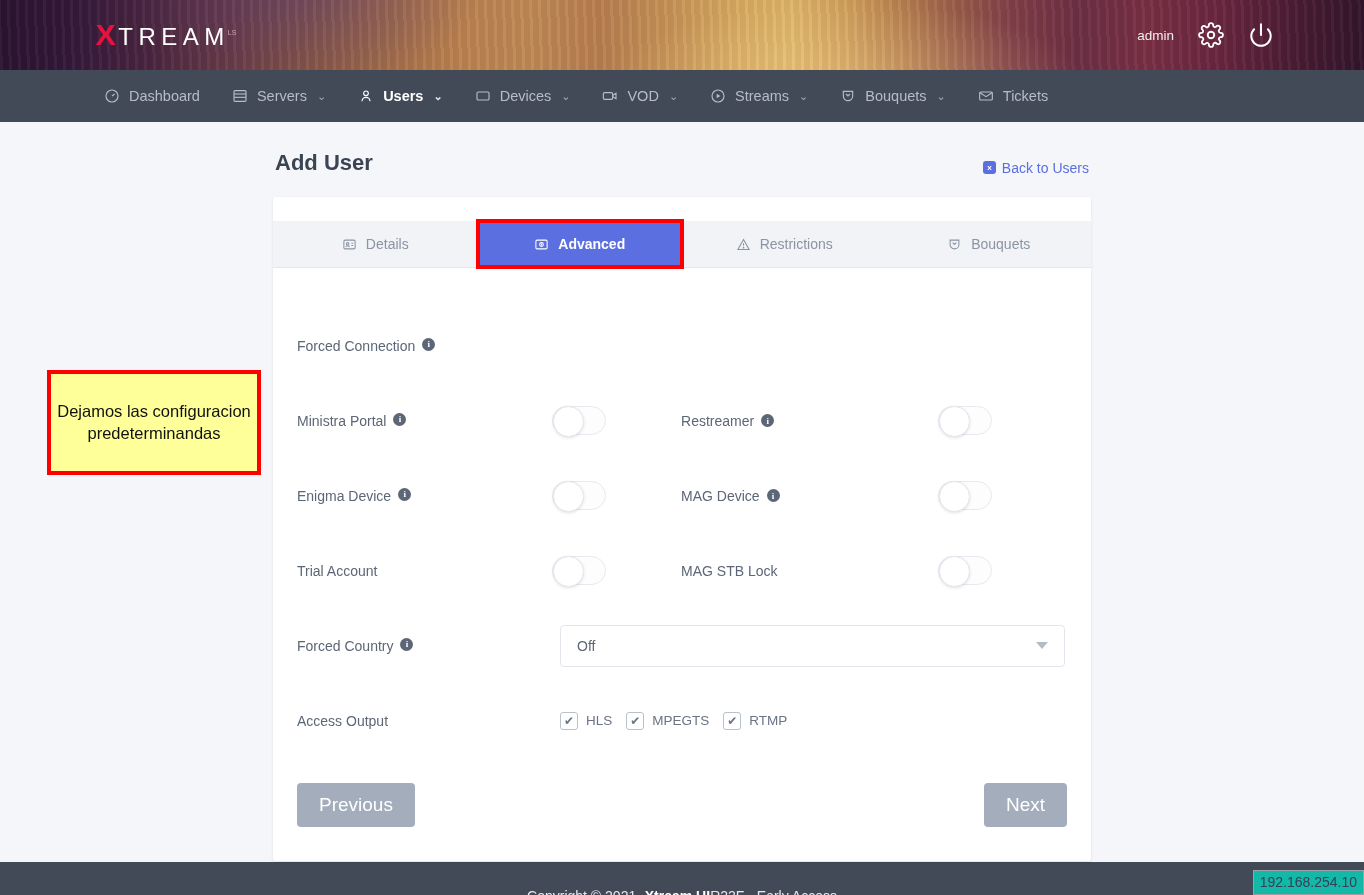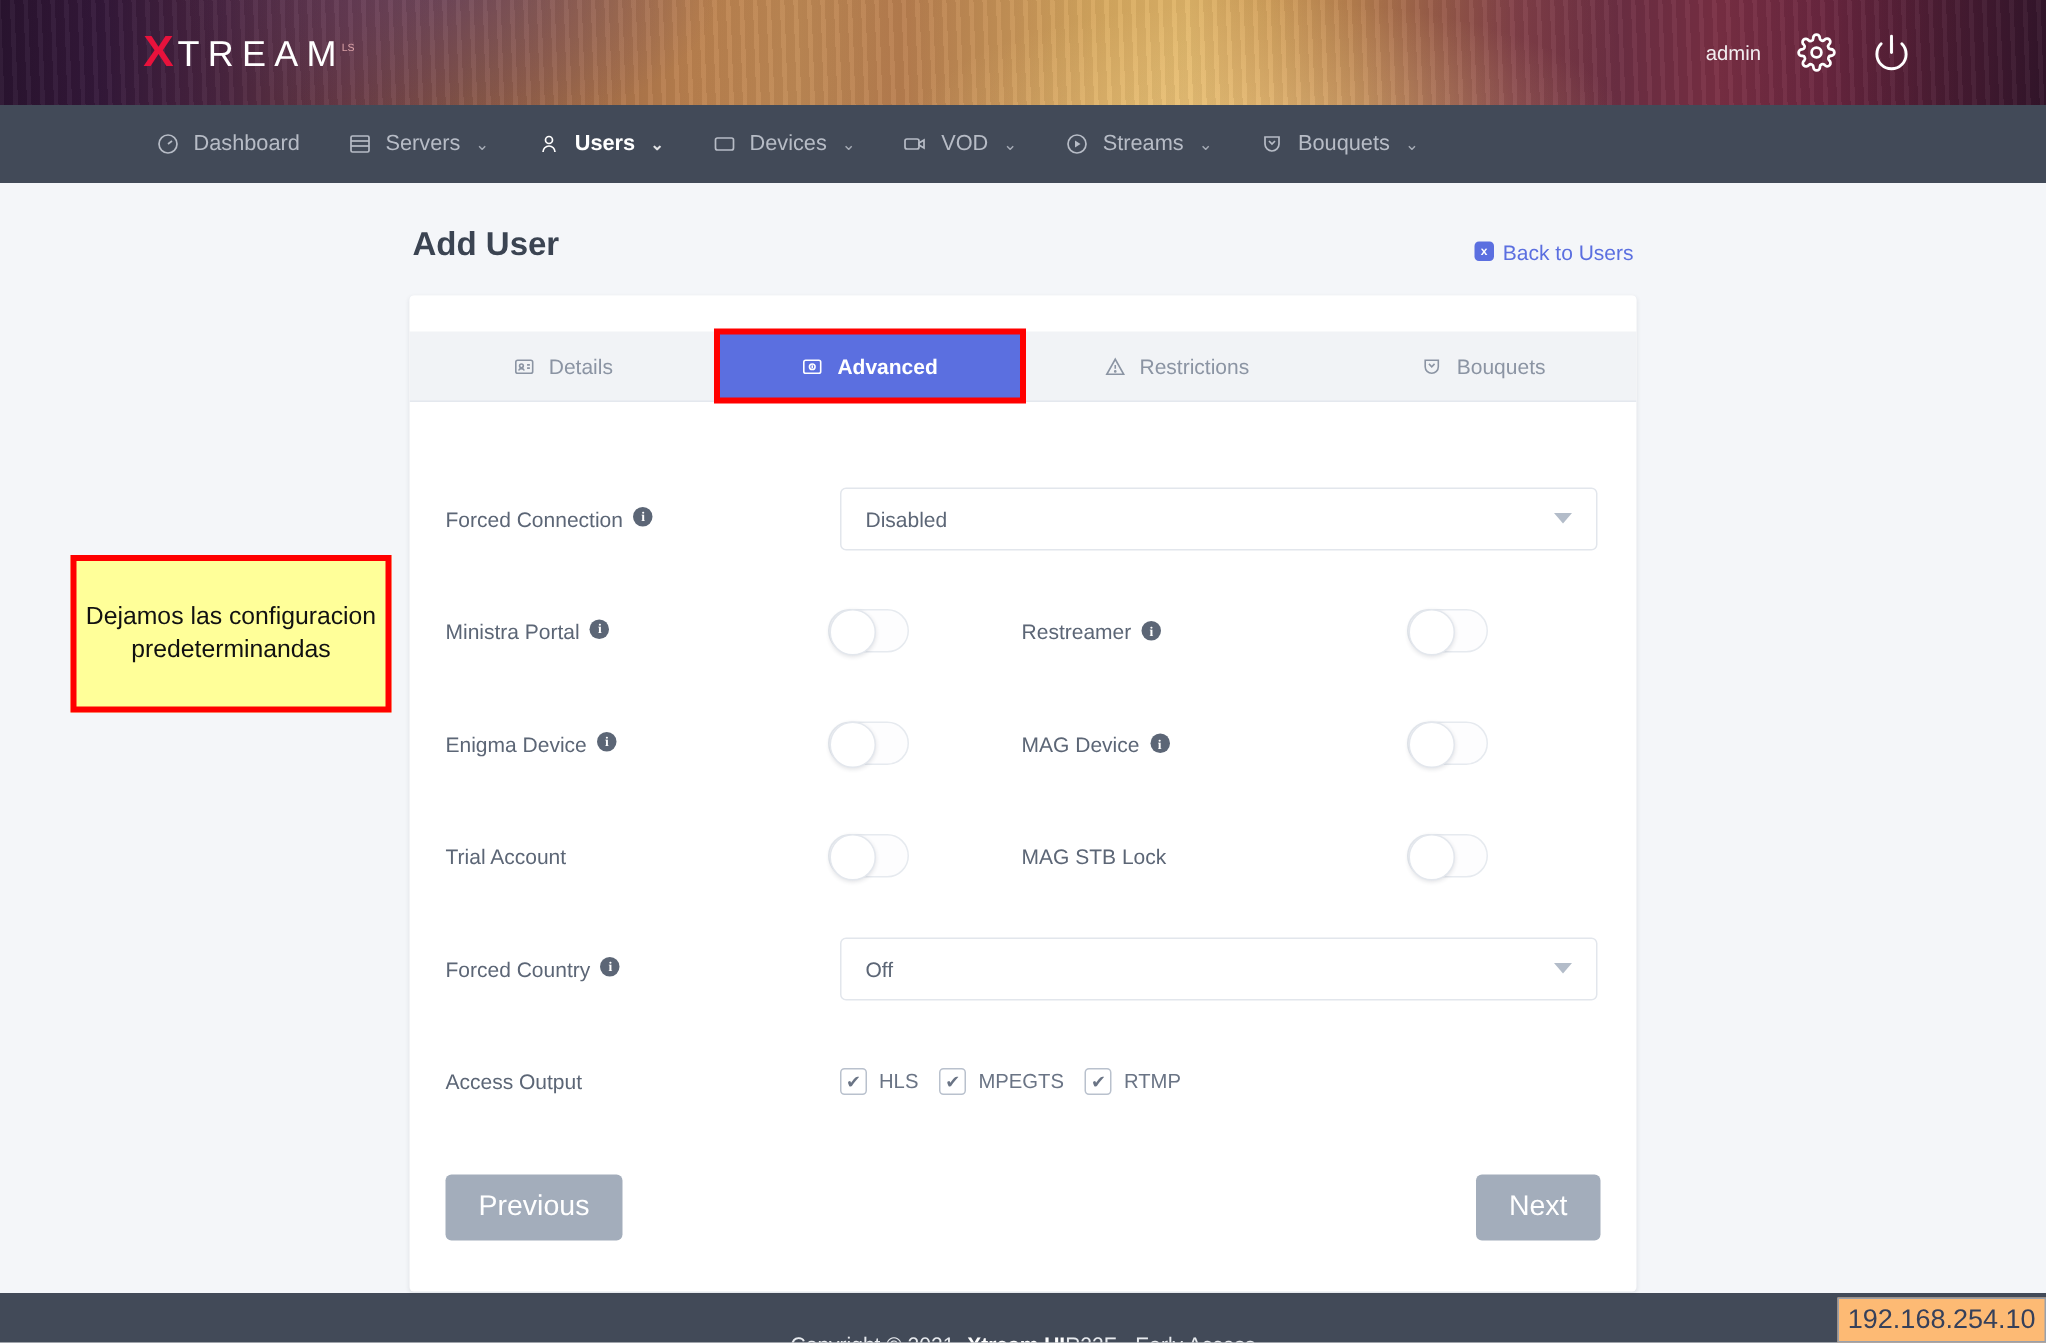--- a/index.html
+++ b/index.html
@@ -244,24 +244,24 @@
   
   .footer {
     height: 68px; background: #424a58;
     display: flex; align-items: center; justify-content: center;
     color: #e7eaee; font-size: 14px;
   }
   .footer b { color: #ffffff; }
   .ip-tip {
     position: absolute;
     right: 0px; bottom: 0px;
-    background: #fdba74;
+    background: #14b8a6;
     border: 1px solid #9aa0aa;
     color: #36405a;
-    font-size: 18px;
+    font-size: 14px;
     padding: 3px 6px 4px 6px;
     z-index: 50;
   }
   .root { position: relative; width: 1364px; height: 895px; }
 </style>
 </head>
 <body>
 
 <div class="root">
 
@@ -337,20 +337,27 @@
       <span>Streams</span>
       <span class="nav-caret">⌄</span>
     </div>
     <div class="nav-item">
       <svg viewBox="0 0 24 24" fill="none" stroke="currentColor" stroke-width="1.7">
           <path d="M5 5h14v7a7 7 0 0 1-14 0z"></path>
           <path d="M9 9l3 3 3-3"></path>
         </svg>
       <span>Bouquets</span>
       <span class="nav-caret">⌄</span>
+    </div>
+    <div class="nav-item">
+      <svg viewBox="0 0 24 24" fill="none" stroke="currentColor" stroke-width="1.7">
+          <rect x="2.5" y="6" width="19" height="12" rx="1.5"></rect>
+          <path d="M3 7l9 6 9-6"></path>
+        </svg>
+      <span>Tickets</span>
     </div>
     <div class="nav-arrow"></div>
   </div>
 
   <div class="page">
 
     <div class="page-head">
       <div class="page-title">Add User</div>
       <div class="back-link">
         <span class="back-badge">x</span>
@@ -396,24 +403,20 @@
           <span>Bouquets</span>
         </div>
       </div>
 
       <div class="form">
 
         <div class="row">
           <div class="row-label">
             <span>Forced Connection</span>
             <span class="info-i">i</span>
-          </div>
-          <div class="select">
-            <span>Disabled</span>
-            <span class="select-caret"></span>
           </div>
         </div>
 
         <div class="row">
           <div class="row-label">
             <span>Ministra Portal</span>
             <span class="info-i">i</span>
           </div>
           <div class="toggle-cell">
             <div class="toggle"></div>

